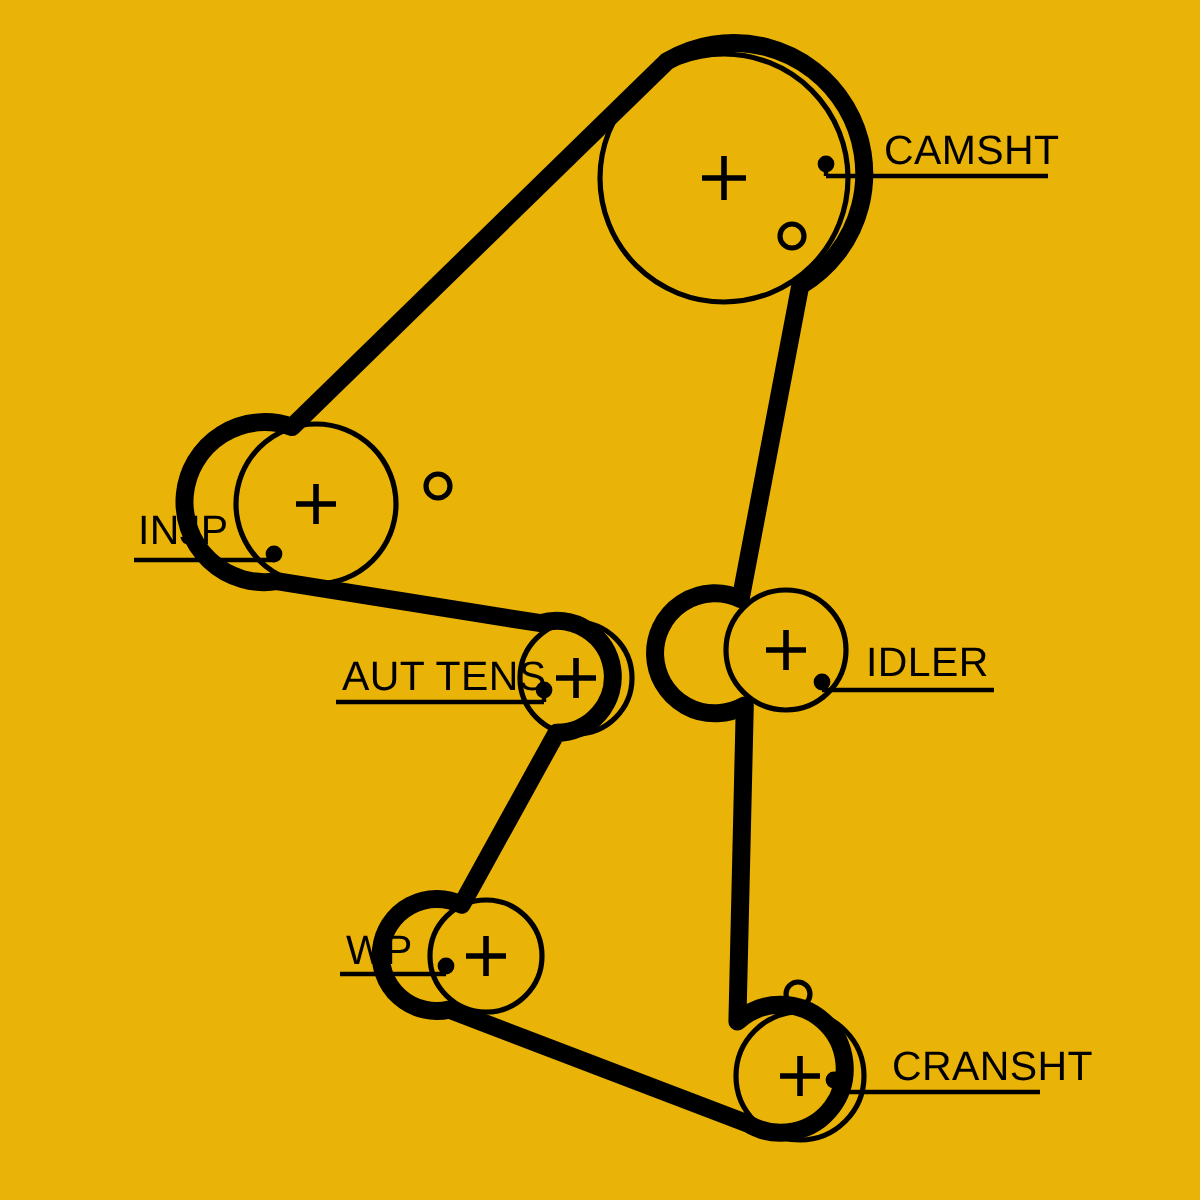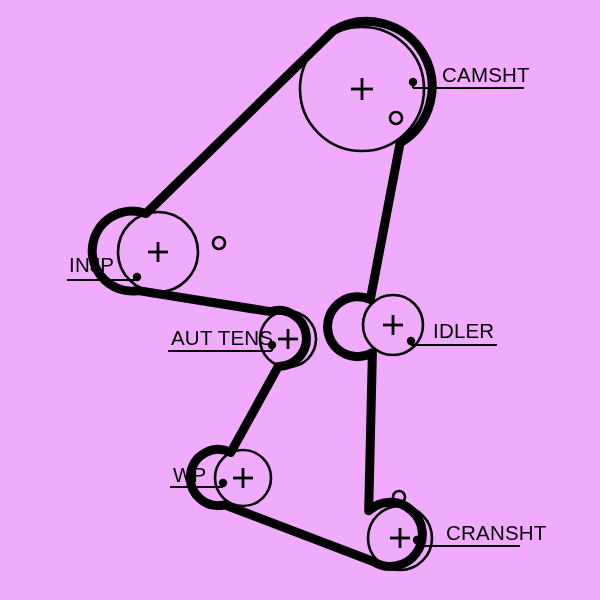--- a/index.html
+++ b/index.html
@@ -11,21 +11,21 @@
   body {
     width: 600px;
     height: 600px;
     font-family: "Liberation Sans", sans-serif;
     overflow: hidden;
   }
   #diagram-root {
     position: relative;
     width: 600px;
     height: 600px;
-    background: #f0abfc;
+    background: #eab308;
   }
   svg#belt-diagram {
     display: block;
     width: 600px;
     height: 600px;
   }
   .belt-path {
     fill: none;
     stroke: #000000;
     stroke-width: 9;

